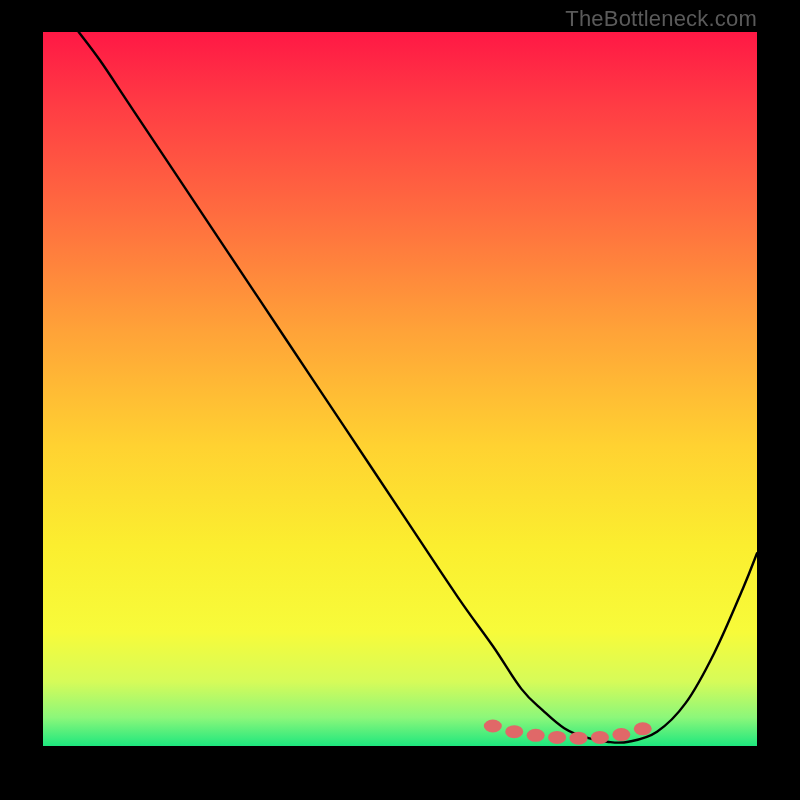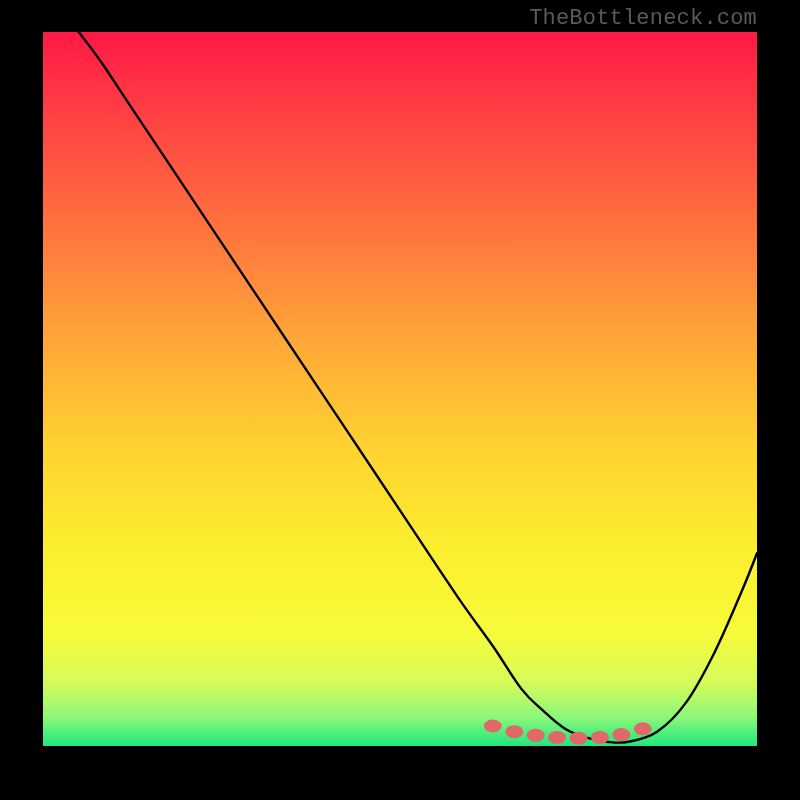--- a/index.html
+++ b/index.html
@@ -9,21 +9,20 @@
     height: 800px;
     background: #000000;
     overflow: hidden;
     font-family: Arial, Helvetica, sans-serif;
   }
   .outer {
     position: relative;
     width: 800px;
     height: 800px;
     background: #000000;
-    font-family: Liberation Mono, monospace;
   }
   .plot {
     position: absolute;
     left: 43px;
     top: 32px;
     width: 714px;
     height: 714px;
     
     background: linear-gradient(
       to bottom,

